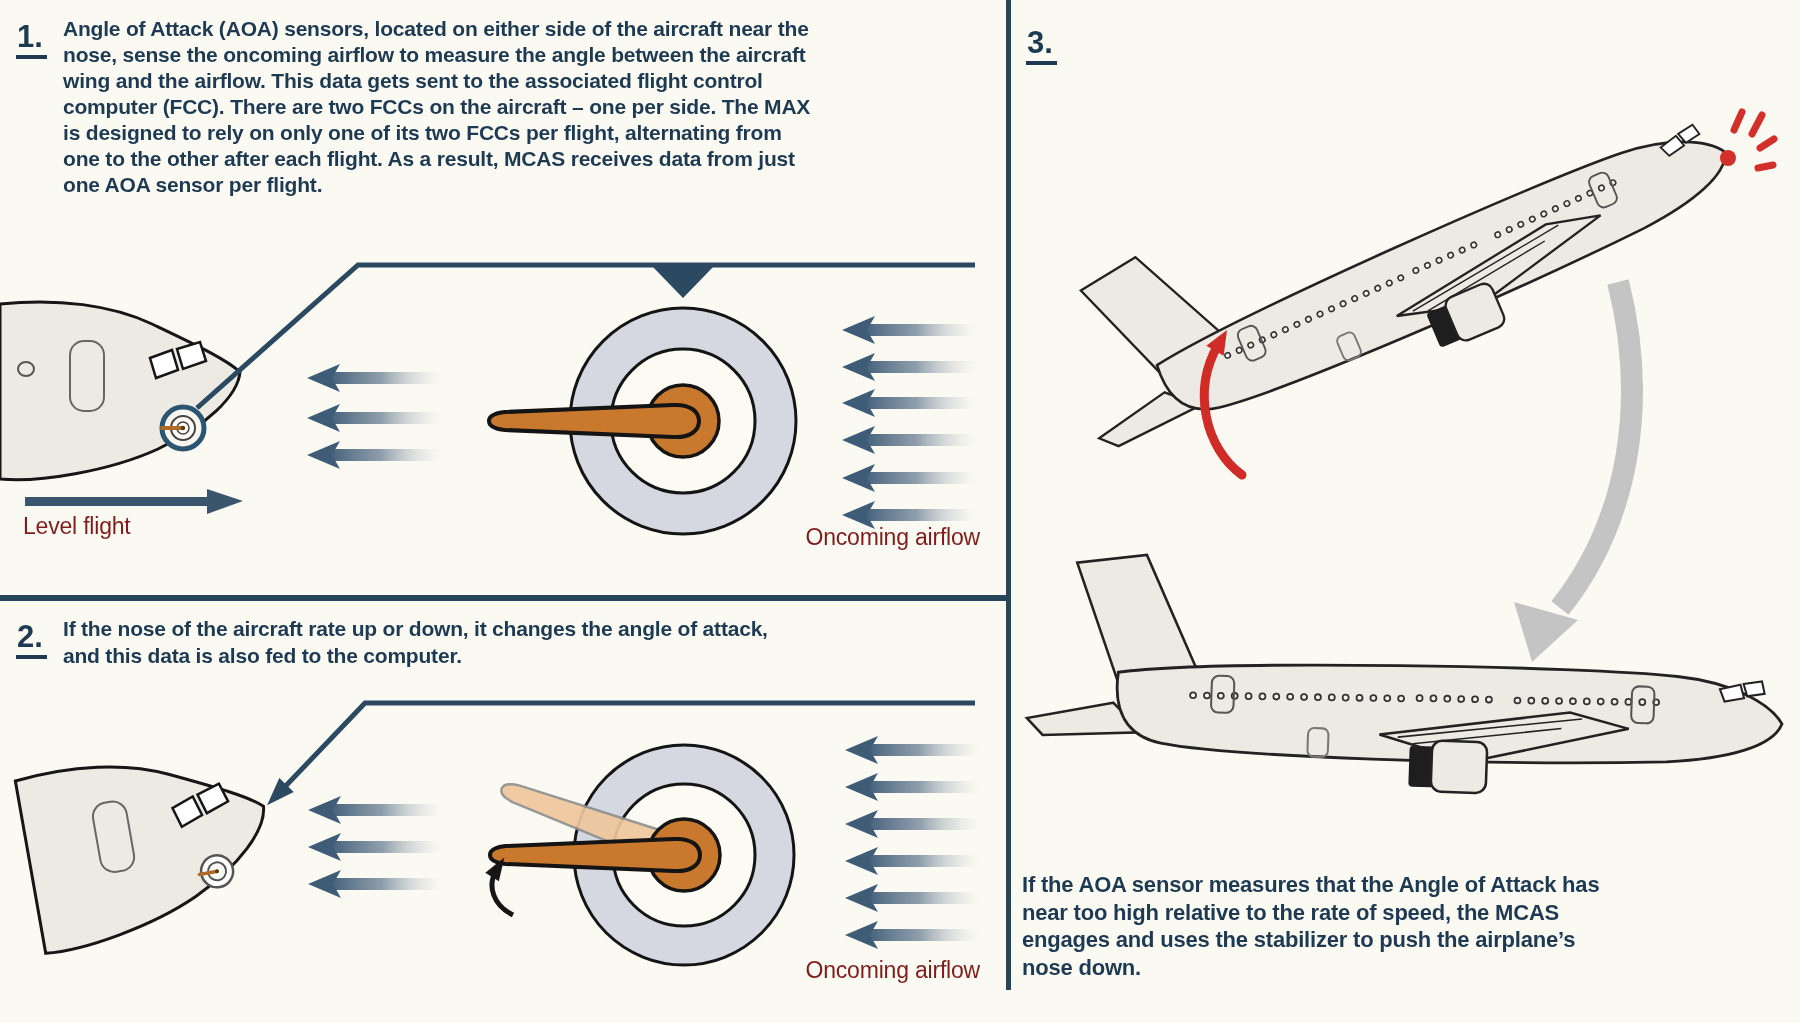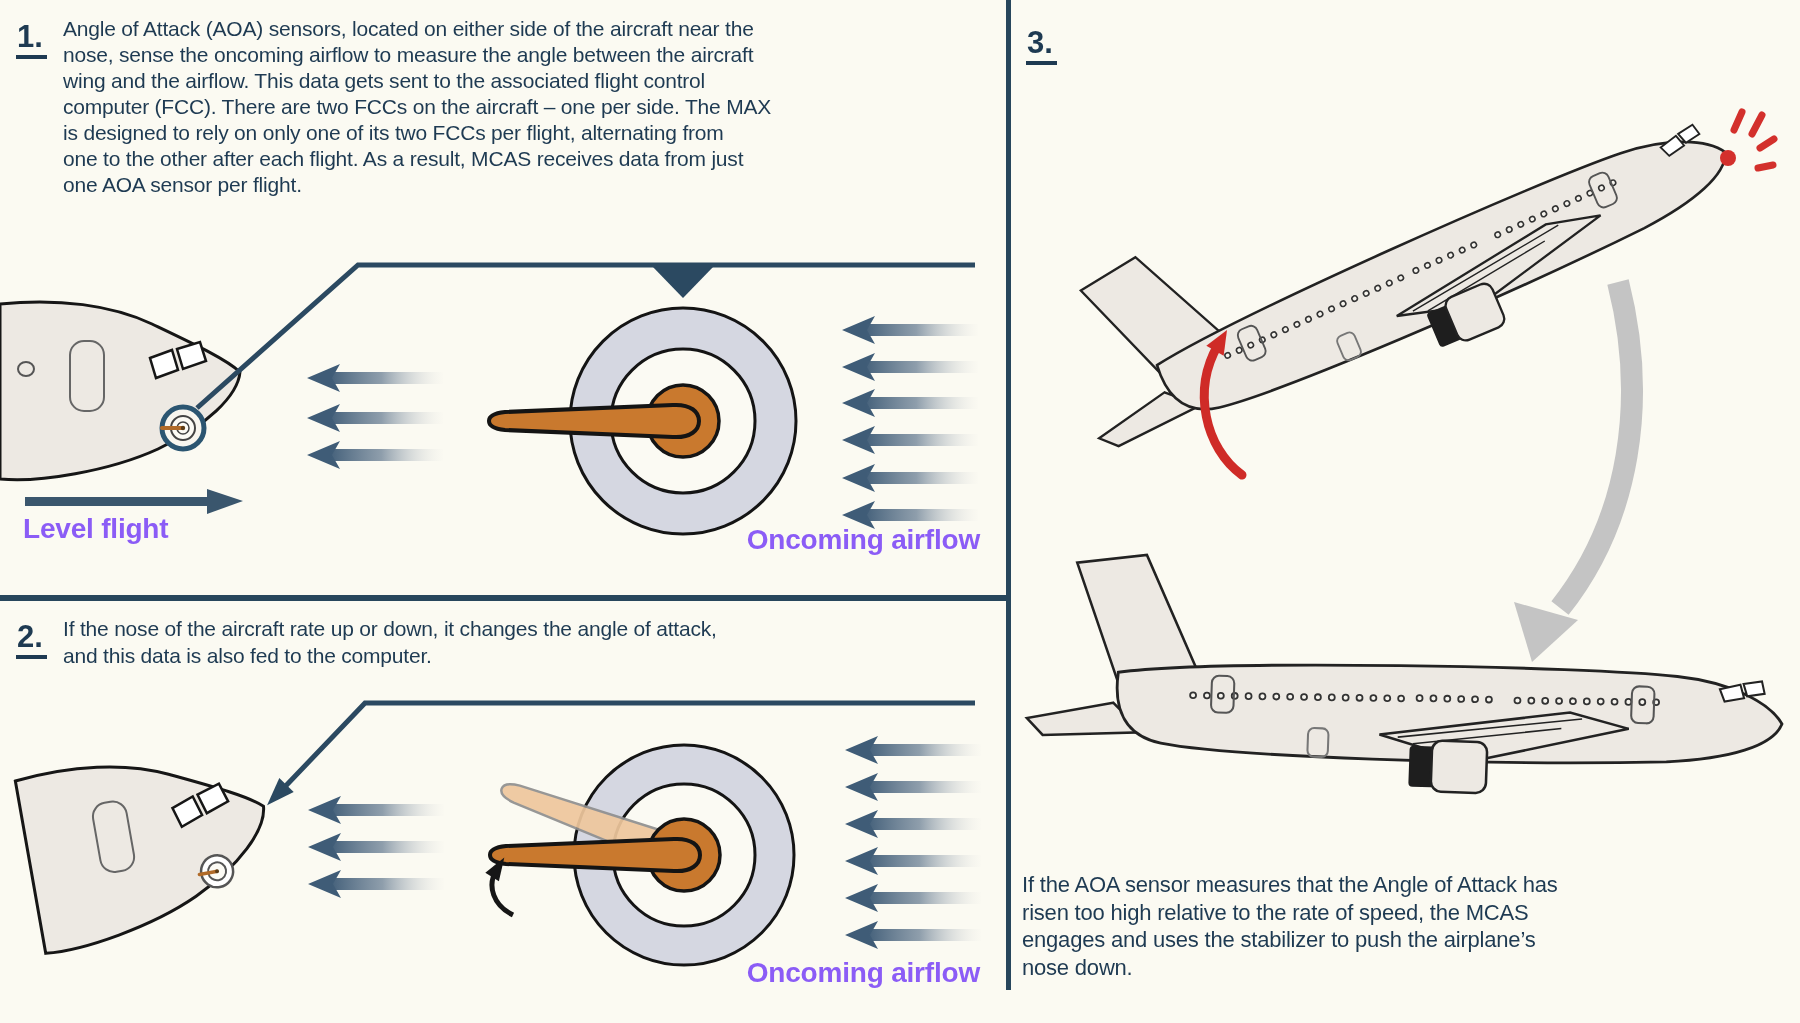--- a/index.html
+++ b/index.html
@@ -1,22 +1,22 @@
 <!DOCTYPE html>
 <html><head>
 <meta charset="utf-8">
 <style>
   html,body{margin:0;padding:0}
   body{width:1800px;height:1023px;position:relative;overflow:hidden;
        background:#FBFAF2;font-family:"Liberation Sans",sans-serif;color:#1E3A52}
-  .para{position:absolute;font-weight:400;color:#1E3A52;white-space:pre;letter-spacing:-0.2px}
+  .para{position:absolute;font-weight:700;color:#1E3A52;white-space:pre;letter-spacing:-0.2px}
   .p-lg{font-size:21px;line-height:26px}
   .p-md{font-size:21px;line-height:27px}
   .p-cap{font-size:22px;line-height:27.5px}
-  .lbl{position:absolute;font-weight:700;color:#8b5cf6;font-size:28px;white-space:pre;letter-spacing:-0.2px}
+  .lbl{position:absolute;font-weight:400;color:#7f1d1d;font-size:23px;white-space:pre;letter-spacing:-0.2px}
   .num{position:absolute;font-weight:700;color:#1E3A52;font-size:31px;line-height:34px;
        border-bottom:4px solid #1E3A52;padding:0 4px 1px 1px}
   .divider{position:absolute;background:#27465C}
   svg{position:absolute;display:block}
 </style>
 </head>
 <body>
 
 <svg width="1008" height="598" style="left:0;top:0">
   <defs>
@@ -199,15 +199,15 @@
 <div class="lbl" style="left:23px;top:513px">Level flight</div>
 <div class="lbl" style="left:660px;top:524px;width:320px;text-align:right">Oncoming airflow</div>
 
 <div class="num" style="left:16px;top:620px">2.</div>
 <div class="para p-md" style="left:63px;top:615px">If the nose of the aircraft rate up or down, it changes the angle of attack,
 and this data is also fed to the computer.</div>
 <div class="lbl" style="left:660px;top:957px;width:320px;text-align:right">Oncoming airflow</div>
 
 <div class="num" style="left:1026px;top:26px">3.</div>
 <div class="para p-cap" style="left:1022px;top:871px">If the AOA sensor measures that the Angle of Attack has
-risen too high relative to the rate of speed, the MCAS
+near too high relative to the rate of speed, the MCAS
 engages and uses the stabilizer to push the airplane’s
 nose down.</div>
 
 </body></html>

